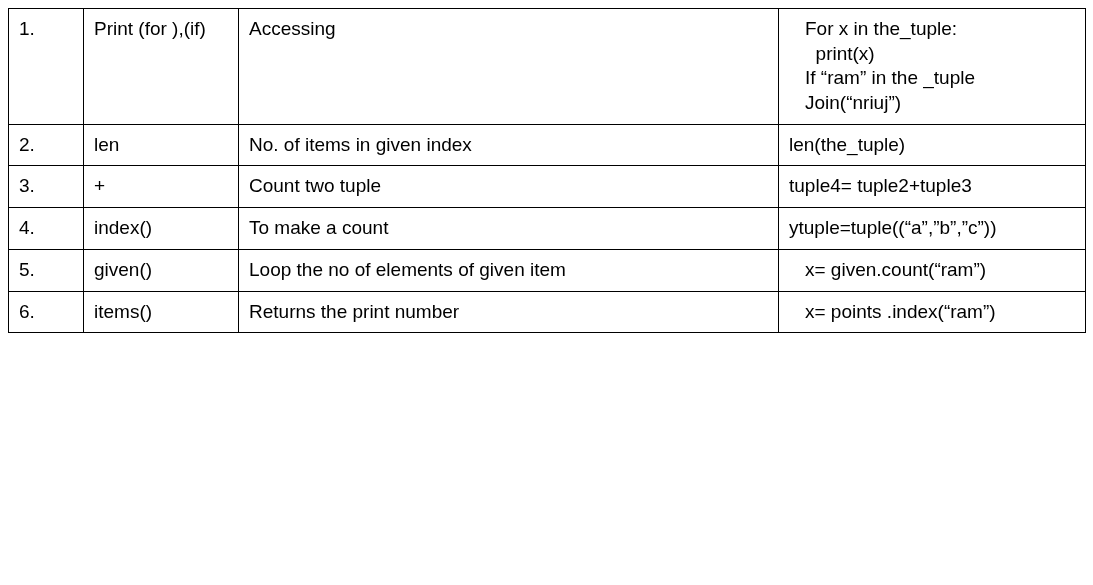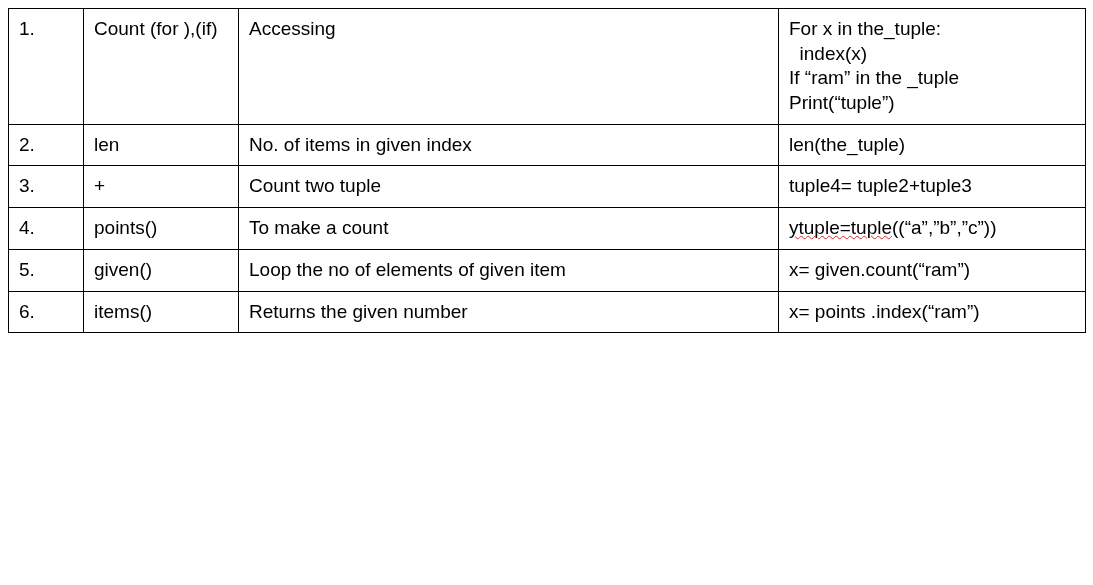--- a/index.html
+++ b/index.html
@@ -34,84 +34,84 @@
     .col-desc {
       width: 540px;
     }
     .col-example {
       width: 307px;
     }
     .pre-text {
       white-space: pre-wrap;
       font-family: inherit;
       word-wrap: break-word;
+      margin-left: 16px;
     }
     .spellcheck {
-      text-decoration: underline;
       text-decoration-style: wavy;
       text-decoration-color: #d52b2b;
       text-decoration-thickness: 1px;
     }
   </style>
 </head>
 <body>
 
 <table class="doc-table">
   <colgroup>
     <col class="col-num">
     <col class="col-func">
     <col class="col-desc">
     <col class="col-example">
   </colgroup>
   <tbody>
 
     <tr>
       <td>1.</td>
-      <td>Count (for ),(if)</td>
+      <td>Print (for ),(if)</td>
       <td>Accessing</td>
       <td>
         <div class="pre-text">For x in the_tuple:</div>
-        <div class="pre-text">  index(x)</div>
+        <div class="pre-text">  print(x)</div>
         <div class="pre-text">If “ram” in the _tuple</div>
-        <div class="pre-text">Print(“tuple”)</div>
+        <div class="pre-text">Join(“nriuj”)</div>
       </td>
     </tr>
 
     <tr>
       <td>2.</td>
       <td>len</td>
       <td>No. of items in given index</td>
       <td>len(the_tuple)</td>
     </tr>
 
     <tr>
       <td>3.</td>
       <td>+</td>
       <td>Count two tuple</td>
       <td>tuple4= tuple2+tuple3</td>
     </tr>
 
     <tr>
       <td>4.</td>
-      <td>points()</td>
+      <td>index()</td>
       <td>To make a count</td>
       <td><span class="spellcheck">ytuple=tuple</span><span>((“a”,”b”,”c”))</span></td>
     </tr>
 
     <tr>
       <td>5.</td>
       <td>given()</td>
       <td>Loop the no of elements of given item</td>
       <td>
         <div class="pre-text">x= given.count(“ram”)</div>
       </td>
     </tr>
 
     <tr>
       <td>6.</td>
       <td>items()</td>
-      <td>Returns the given number</td>
+      <td>Returns the print number</td>
       <td>
         <div class="pre-text">x= points .index(“ram”)</div>
       </td>
     </tr>
   </tbody>
 </table>
 
 </body></html>

